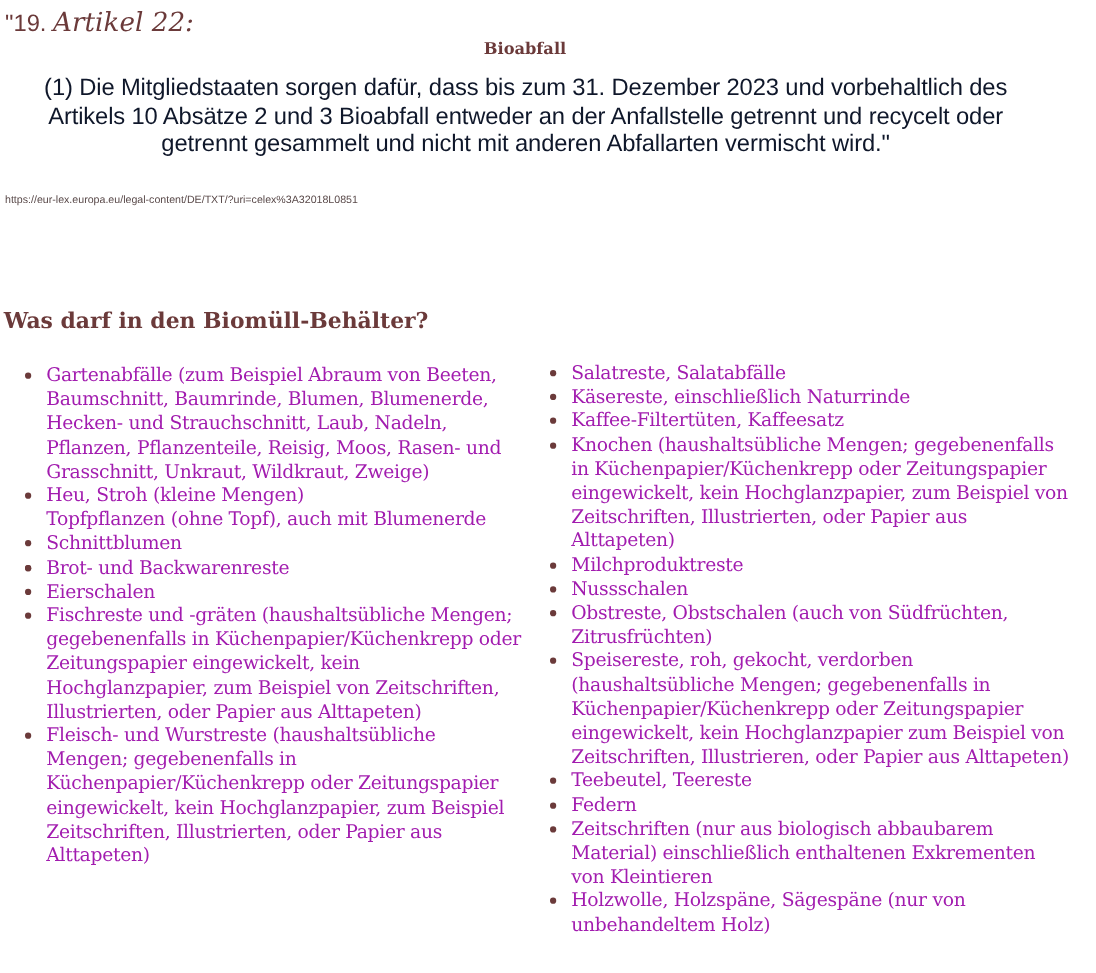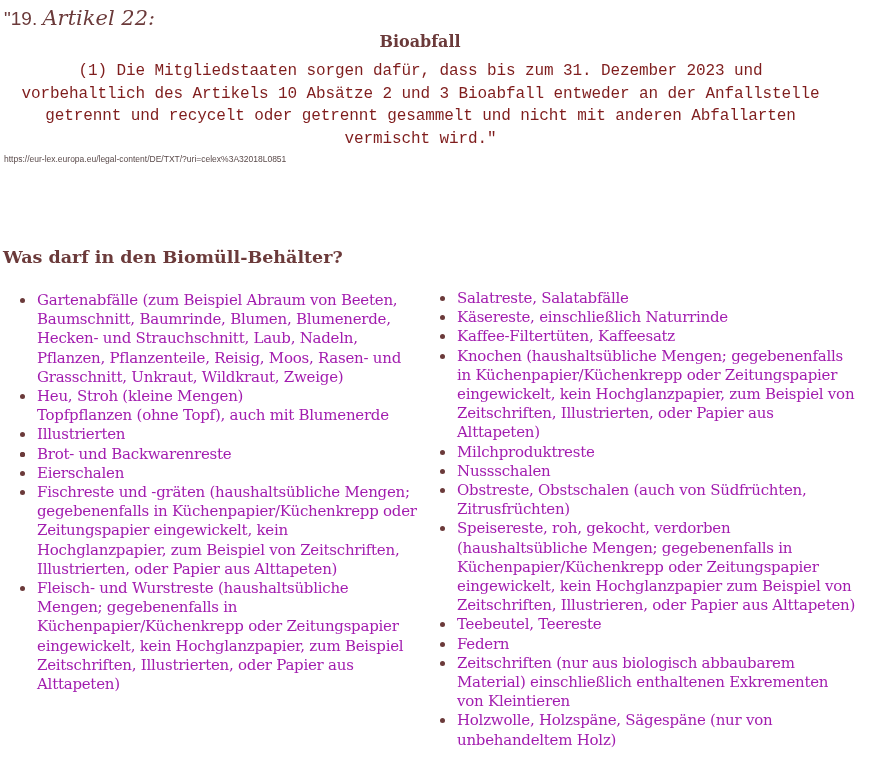--- a/index.html
+++ b/index.html
@@ -30,33 +30,33 @@
       font-size: 21px;
     }
     .art-title {
       position: absolute;
       left: 0;
       width: 840px;
       top: 32px;
       text-align: center;
       font-family: "DejaVu Serif", serif;
       font-weight: bold;
-      font-size: 16px;
+      font-size: 13px;
       color: #6b3a3a;
     }
     .art-body {
       position: absolute;
       left: 18px;
       width: 805px;
       top: 60px;
       text-align: center;
-      font-family: Liberation Mono, monospace;
-      font-size: 16px;
+      font-family: Liberation Sans, sans-serif;
+      font-size: 19px;
       line-height: 22.5px;
-      color: #7f1d1d;
+      color: #0f172a;
       letter-spacing: -0.1px;
     }
     .source-url {
       position: absolute;
       left: 4px;
       top: 154px;
       font-family: "Liberation Sans", sans-serif;
       font-size: 8.5px;
       color: #5a4a4a;
     }
@@ -112,21 +112,21 @@
 
 <div class="art-body">(1) Die Mitgliedstaaten sorgen dafür, dass bis zum 31. Dezember 2023 und vorbehaltlich des Artikels 10 Absätze 2 und 3 Bioabfall entweder an der Anfallstelle getrennt und recycelt oder getrennt gesammelt und nicht mit anderen Abfallarten vermischt wird."</div>
 
 <div class="source-url">https://eur-lex.europa.eu/legal-content/DE/TXT/?uri=celex%3A32018L0851</div>
 
 <h2 class="section-heading">Was darf in den Biomüll-Behälter?</h2>
 
 <ul class="list-col left">
   <li><span class="bullet"></span><span>Gartenabfälle (zum Beispiel Abraum von Beeten, Baumschnitt, Baumrinde, Blumen, Blumenerde, Hecken- und Strauchschnitt, Laub, Nadeln, Pflanzen, Pflanzenteile, Reisig, Moos, Rasen- und Grasschnitt, Unkraut, Wildkraut, Zweige)</span></li>
   <li><span class="bullet"></span><span>Heu, Stroh (kleine Mengen)</span><span class="sub">Topfpflanzen (ohne Topf), auch mit Blumenerde</span></li>
-  <li><span class="bullet"></span><span>Illustrierten</span></li>
+  <li><span class="bullet"></span><span>Schnittblumen</span></li>
   <li><span class="bullet"></span></li>
   <li><span class="bullet"></span><span>Brot- und Backwarenreste</span></li>
   <li><span class="bullet"></span><span>Eierschalen</span></li>
   <li><span class="bullet"></span><span>Fischreste und -gräten (haushaltsübliche Mengen; gegebenenfalls in Küchenpapier/Küchenkrepp oder Zeitungspapier eingewickelt, kein Hochglanzpapier, zum Beispiel von Zeitschriften, Illustrierten, oder Papier aus Alttapeten)</span></li>
   <li><span class="bullet"></span><span>Fleisch- und Wurstreste (haushaltsübliche Mengen; gegebenenfalls in Küchenpapier/Küchenkrepp oder Zeitungspapier eingewickelt, kein Hochglanzpapier, zum Beispiel Zeitschriften, Illustrierten, oder Papier aus Alttapeten)</span></li>
 </ul>
 
 <ul class="list-col right">
   <li><span class="bullet"></span><span>Salatreste, Salatabfälle</span></li>
   <li><span class="bullet"></span><span>Käsereste, einschließlich Naturrinde</span></li>

